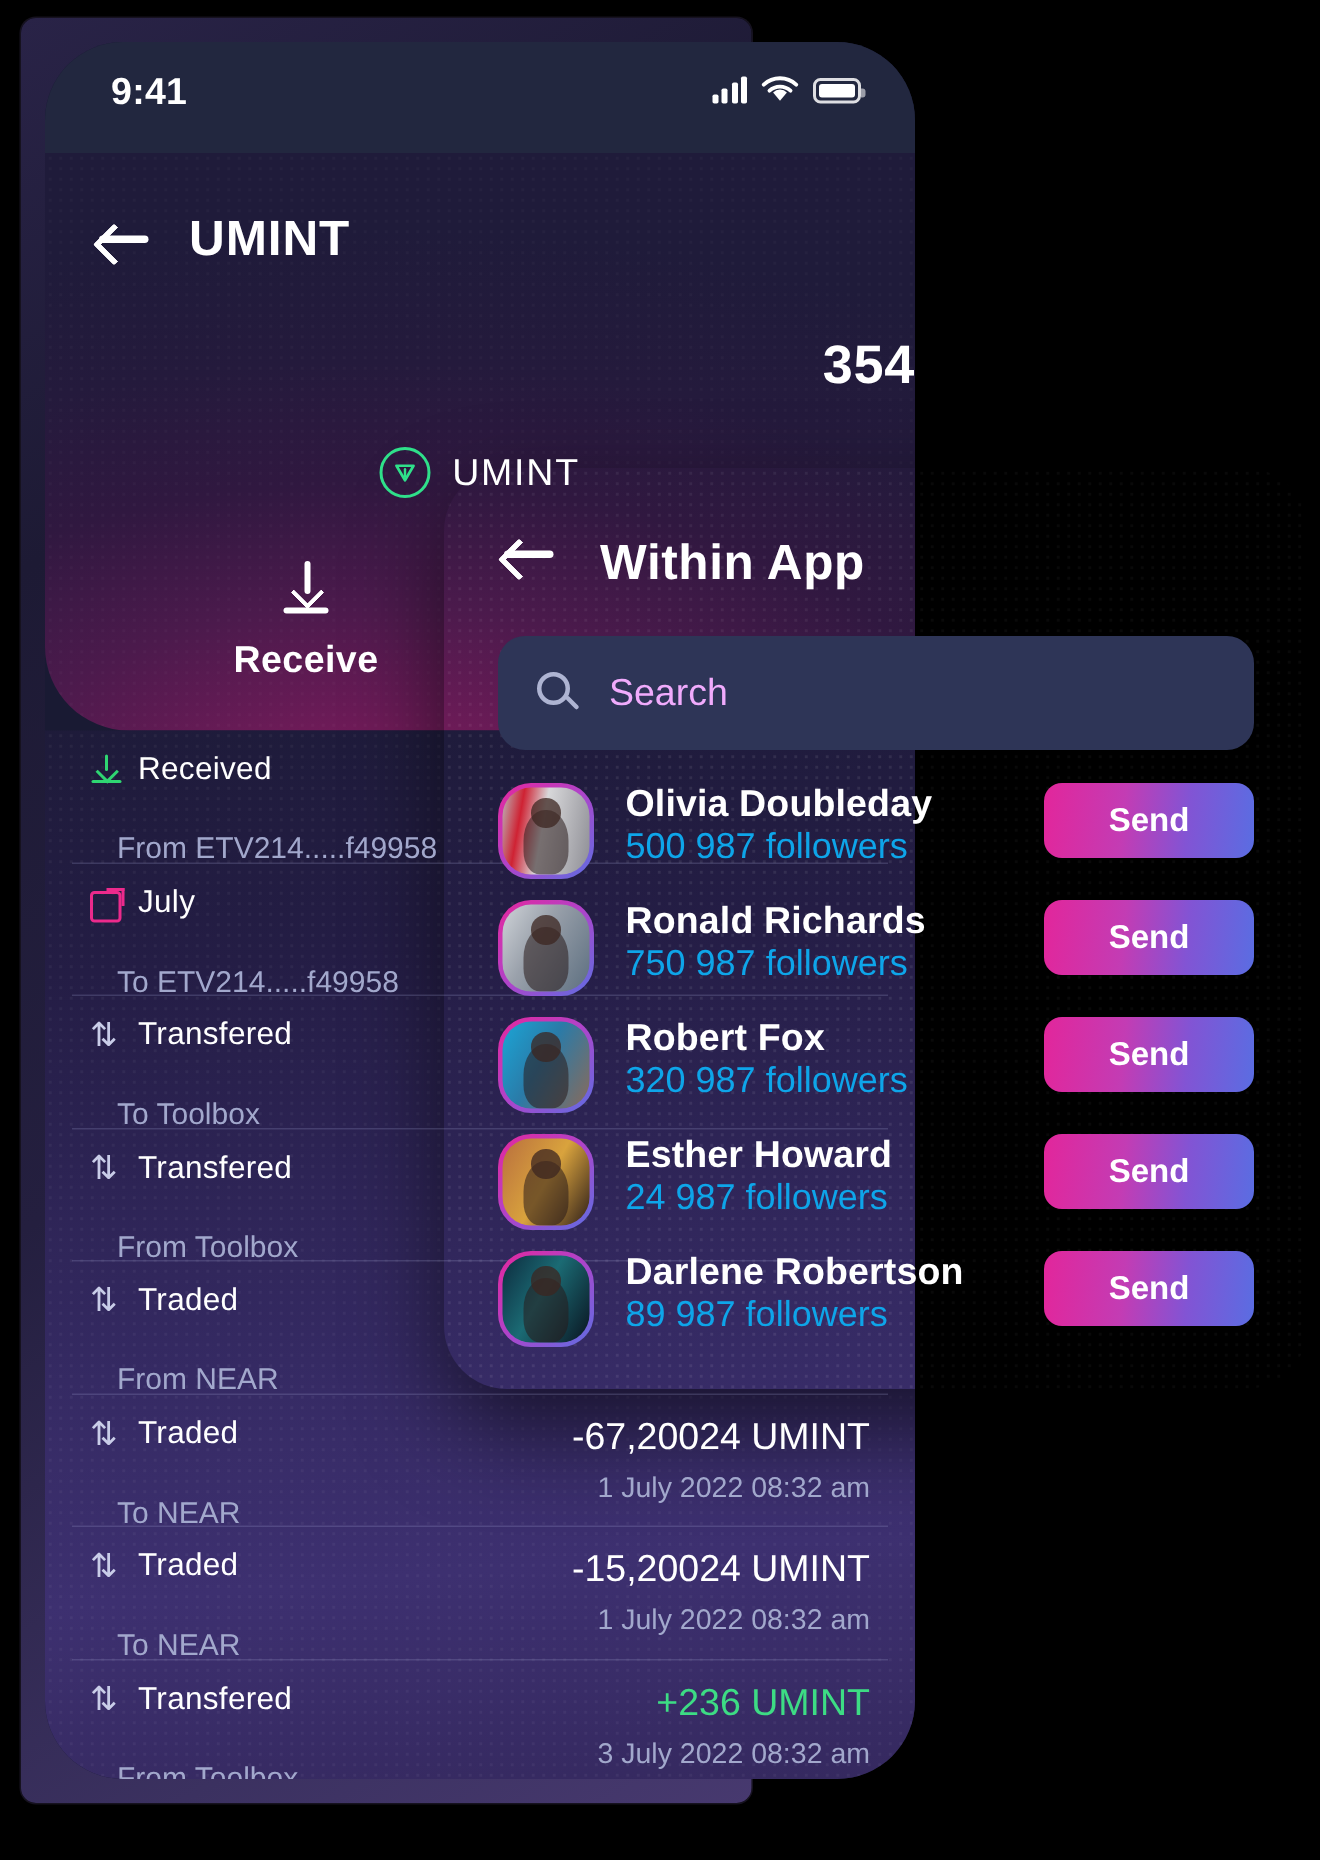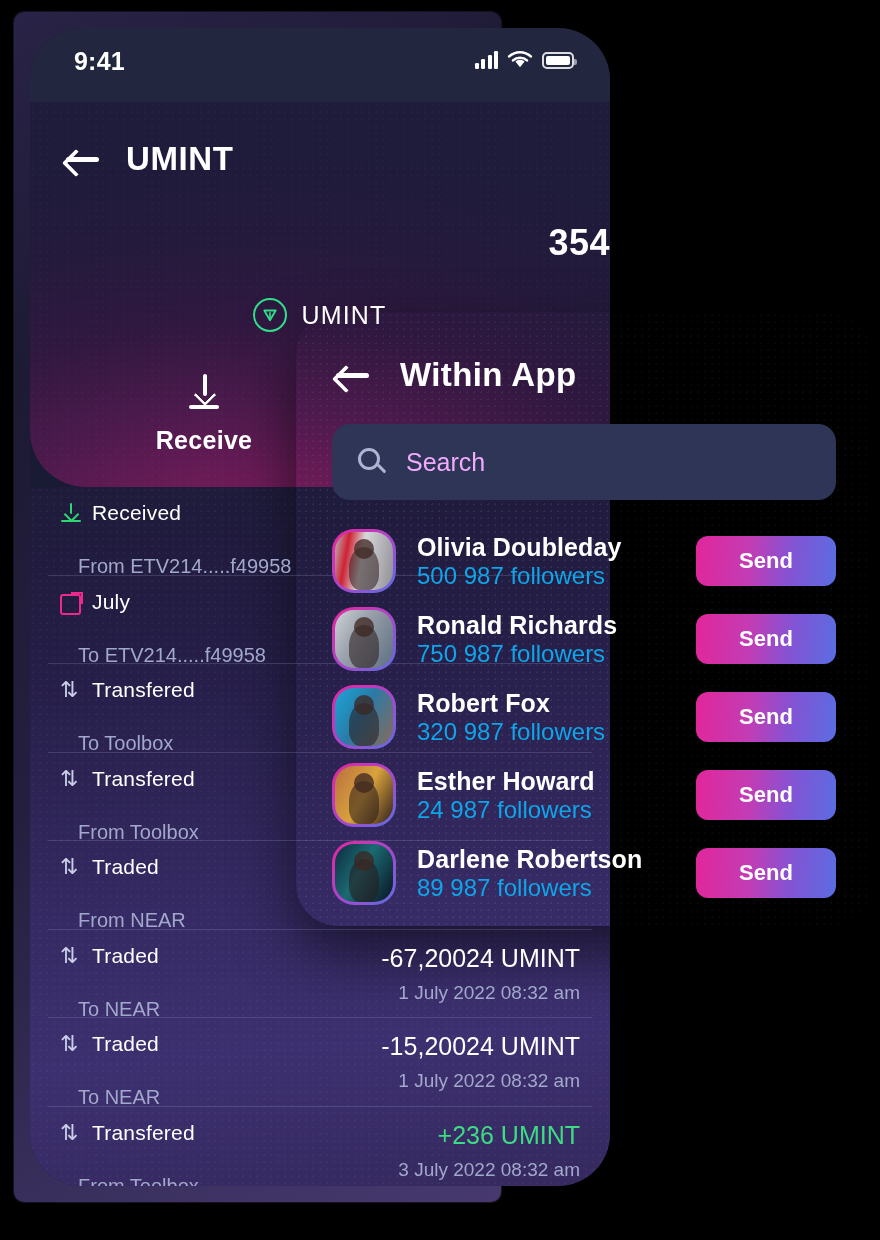--- a/index.html
+++ b/index.html
@@ -188,40 +188,40 @@
       radial-gradient(130% 130% at -6% -6%, #4b2a63 0%, #3b २ 0%, #34224f 18%, #27213f 38%, #20203c 58%, #1c1d36 80%, #1a1b33 100%);
     box-shadow: 0 26px 60px rgba(0,0,0,.55);
     overflow:hidden;
   }
   .modal::after{
     content:""; position:absolute; inset:0;
     background-image: radial-gradient(rgba(255,255,255,.035) 1px, transparent 1px);
     background-size: 7px 7px;
     pointer-events:none;
   }
-  .m-nav{ position:absolute; left:40px; top:44px; display:flex; align-items:center; gap:30px; z-index:3;}
+  .m-nav{ position:absolute; left:40px; top:44px; display:flex; gap:30px; z-index:3;}
   .m-title{ color:#fff; font-size:33px; font-weight:700; letter-spacing:.4px;}
 
   .search-bar{
     position:absolute; left:36px; top:112px;
     width:504px; height:76px;
     border-radius:18px;
     background:#2e3557;
     display:flex; align-items:center; gap:20px;
     padding-left:26px; box-sizing:border-box;
     z-index:3; cursor:text;
   }
   .search-ico{ width:28px;height:28px;position:relative;flex:0 0 auto;}
   .search-ico .c{position:absolute;left:0;top:0;width:22px;height:22px;border:3px solid #aeb4d2;border-radius:50%;box-sizing:border-box;}
   .search-ico .t{position:absolute;left:18px;top:19px;width:11px;height:3px;background:#aeb4d2;border-radius:2px;transform:rotate(45deg);}
   .search-ph{ color:#f0abfc; font-size:25px;}
 
   .contacts{ position:absolute; left:36px; top:210px; width:504px; z-index:3;}
   .contact{
-    height:78px; display:flex; align-items:center; position:relative;
+    height:78px; display:flex; position:relative;
   }
   .avatar{
     width:64px;height:64px;border-radius:22px;
     background: linear-gradient(135deg,#e6269c 0%, #b043c9 48%, #5c6fe3 100%);
     padding:3px; box-sizing:border-box; flex:0 0 auto;
   }
   .avatar .ph{
     width:100%;height:100%;border-radius:19px;overflow:hidden;position:relative;
   }
   .av1 .ph{ background: linear-gradient(100deg,#b9b9bd 0%, #cf2233 22%, #d8d8da 46%, #8e8e95 100%);}

